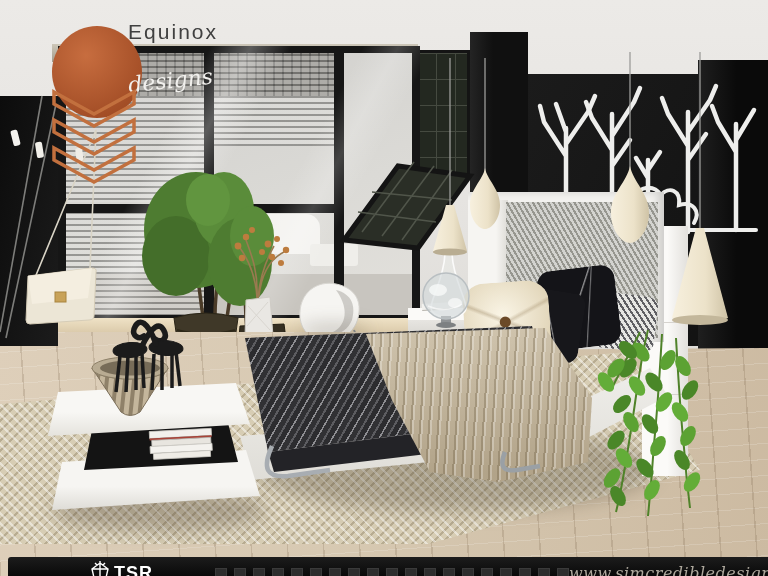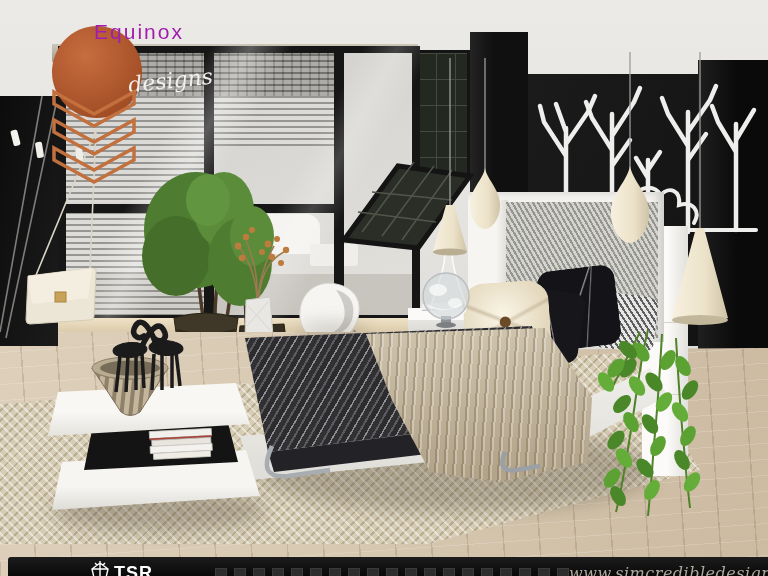--- a/index.html
+++ b/index.html
@@ -126,22 +126,22 @@
   .bar-logo-text{color:#fff;font-weight:bold;font-size:18px;letter-spacing:1px;}
   .squares{display:flex;gap:7px;margin-left:62px;}
   .sq{width:10px;height:10px;background:#2d2d2d;border:1px solid #3a3a3a;}
   .bar-site{flex:1;text-align:right;padding-right:42px;
     font-family:"DejaVu Serif",serif;font-style:italic;
     color:#aea89d;font-size:16px;letter-spacing:.5px;}
 
   
   .logo-circle{left:52px;top:26px;width:90px;height:92px;border-radius:50%;
     background:radial-gradient(circle at 38% 32%,#c76d3f,#a04b24 80%);}
-  .t-equinox{left:60px;top:20px;width:158px;text-align:center;
-    font-size:21px;font-weight:300;letter-spacing:2px;color:#a21caf;}
+  .t-equinox{left:60px;top:20px;width:158px;text-align:right;
+    font-size:21px;font-weight:300;letter-spacing:2px;color:#404040;}
   .t-studio{left:40px;top:42px;width:180px;text-align:right;
     font-size:25px;font-weight:400;letter-spacing:1px;color:#fbfbfa;}
   .t-designs{left:128px;top:68px;font-family:"DejaVu Serif",serif;font-style:italic;
     font-size:22px;color:#f1f0ed;transform:rotate(-6deg);}
 </style>
 </head>
 <body>
 
 <div class="scene">
 

